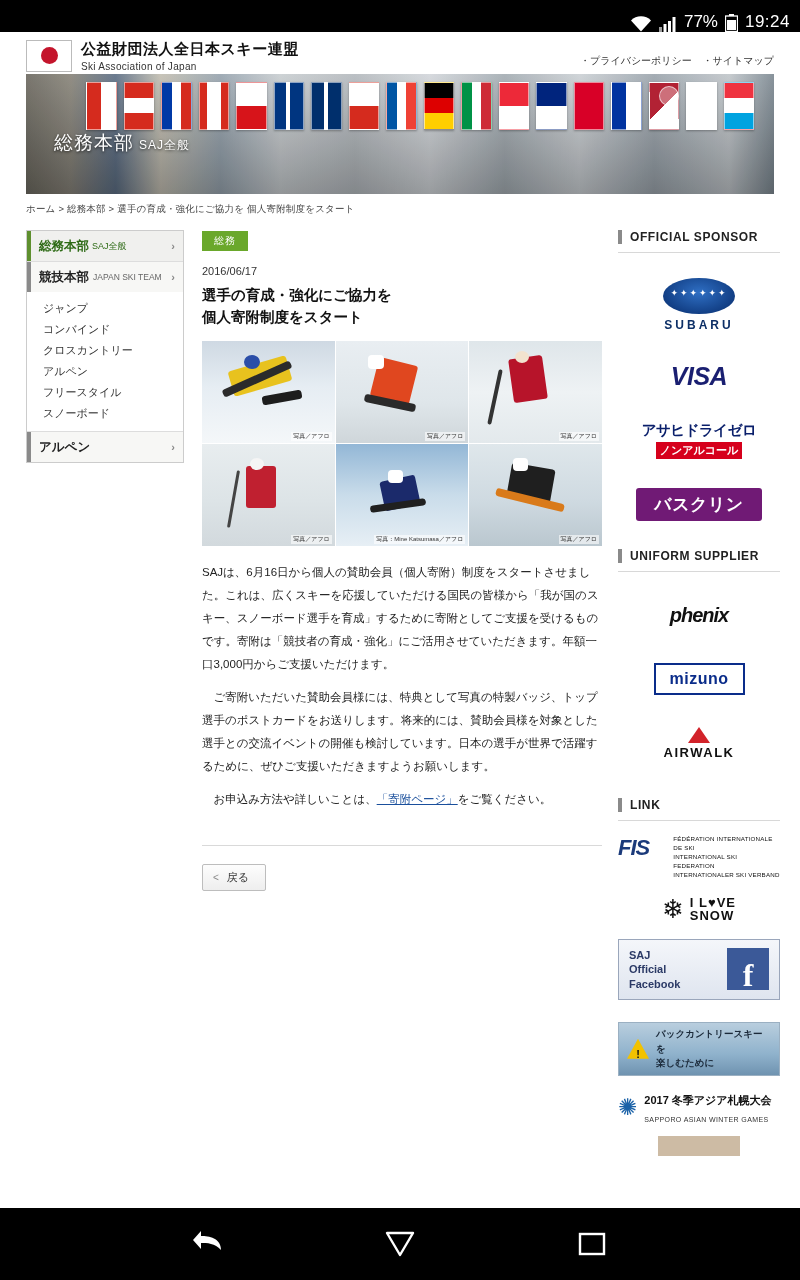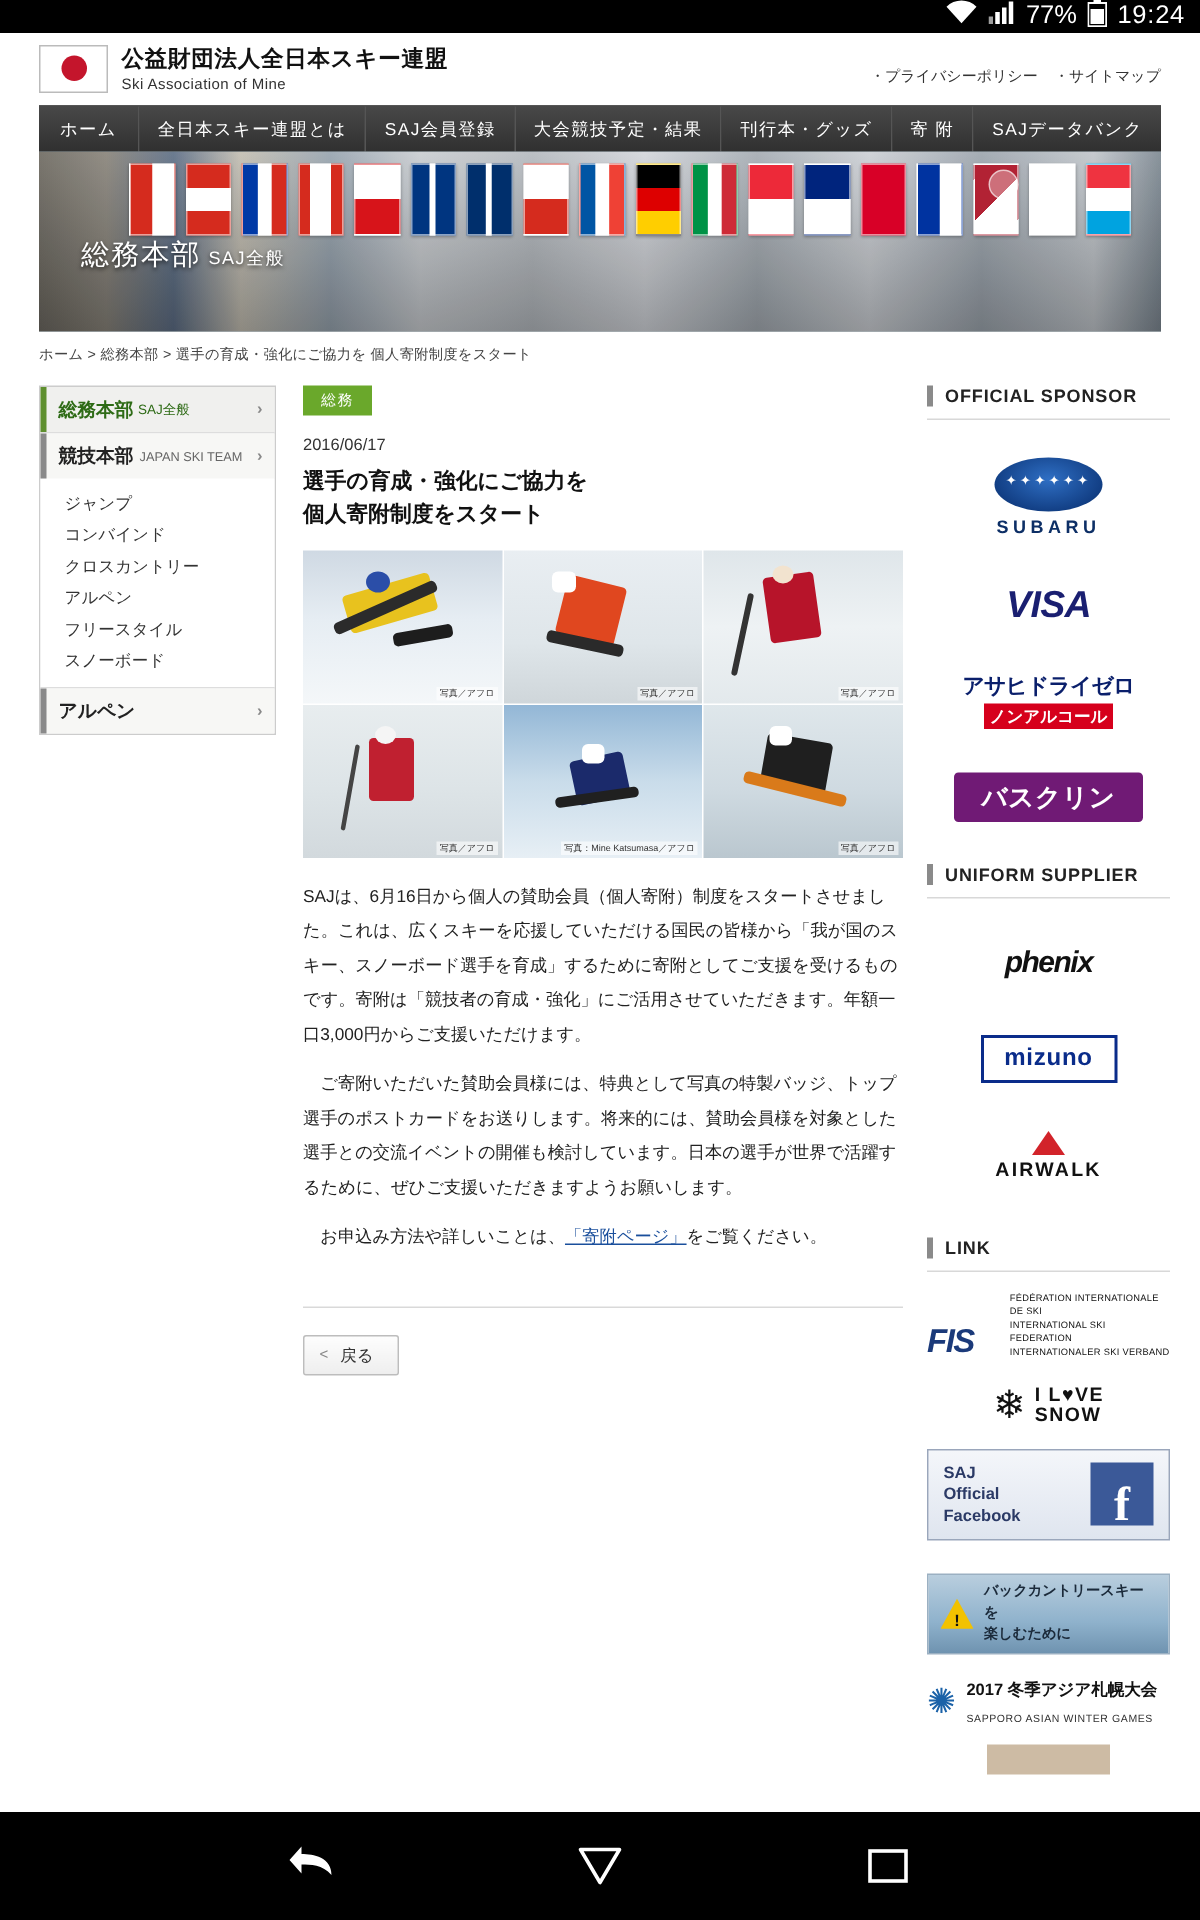--- a/index.html
+++ b/index.html
@@ -11,24 +11,24 @@
   #screen {
     position: relative;
     width: 800px;
     height: 1280px;
     overflow: hidden;
     background: #ffffff;
   }
 
   
   .statusbar {
-    height: 22px;
+    height: 32px;
     background: #000000;
     display: flex;
-    align-items: flex-start;
+    align-items: flex-end;
     justify-content: flex-end;
     padding-right: 10px;
     box-sizing: border-box;
   }
   .statusbar .sb-item {
     color: #ffffff;
     font-size: 17px;
     margin-left: 7px;
     display: flex;
     align-items: center;
@@ -328,21 +328,21 @@
   .airwalk-box { text-align: center; }
   .airwalk-tri {
     width: 0; height: 0;
     border-left: 11px solid transparent;
     border-right: 11px solid transparent;
     border-bottom: 16px solid #d2232a;
     margin: 0 auto 2px auto;
   }
   .airwalk-word { font-size: 13px; font-weight: bold; letter-spacing: 1.5px; color: #111;}
   .link-item {
-    display: flex; align-items: flex-end; gap: 24px;
+    display: flex; align-items: flex-start; gap: 24px;
     margin-bottom: 14px;
   }
   .fis-logo { font-size: 22px; font-weight: bold; font-style: italic; color: #1b3a7a; letter-spacing: -1px;}
   .fis-text { font-size: 6.2px; color: #111; line-height: 1.45; letter-spacing: 0.2px;}
   .ilovesnow {
     display: flex; align-items: center; gap: 6px; justify-content: center;
     width: 100%;
   }
   .snowflake { font-size: 26px; color: #111; }
   .ils-text { font-size: 13px; font-weight: bold; color: #111; line-height: 1.05; letter-spacing: 1px;}
@@ -431,37 +431,28 @@
   </div>
 
   <div class="page">
 
     <div class="site-header">
       <div class="logo-mark">
           <div class="sun"></div>
         </div>
       <div>
         <div class="logo-text-j">公益財団法人全日本スキー連盟</div>
-        <div class="logo-text-e">Ski Association of Mine</div>
+        <div class="logo-text-e">Ski Association of Japan</div>
       </div>
       <div class="header-links">
         <span>・プライバシーポリシー</span>
         <span>・サイトマップ</span>
       </div>
     </div>
 
-    <div class="gnav">
-      <div class="gnav-item home">ホーム</div>
-      <div class="gnav-item">全日本スキー連盟とは</div>
-      <div class="gnav-item">SAJ会員登録</div>
-      <div class="gnav-item">大会競技予定・結果</div>
-      <div class="gnav-item">刊行本・グッズ</div>
-      <div class="gnav-item">寄 附</div>
-      <div class="gnav-item">SAJデータバンク</div>
-    </div>
 
     <div class="hero">
       <div class="hero-bg"></div>
       <div class="flags">
         <div class="flag" style="background:linear-gradient(to right,#d52b1e 50%,#fff 50%)"></div>
         <div class="flag" style="background:linear-gradient(to bottom,#d52b1e 33%,#fff 33%,#fff 66%,#d52b1e 66%)"></div>
         <div class="flag" style="background:linear-gradient(to right,#0039a6 33%,#fff 33%,#fff 66%,#d52b1e 66%)"></div>
         <div class="flag" style="background:linear-gradient(to right,#d52b1e 25%,#fff 25%,#fff 75%,#d52b1e 75%)"></div>
         <div class="flag" style="background:linear-gradient(to bottom,#fff 50%,#d7141a 50%)"></div>
         <div class="flag" style="background:linear-gradient(to right,#003580 40%,#fff 40%,#fff 55%,#003580 55%)"></div>

